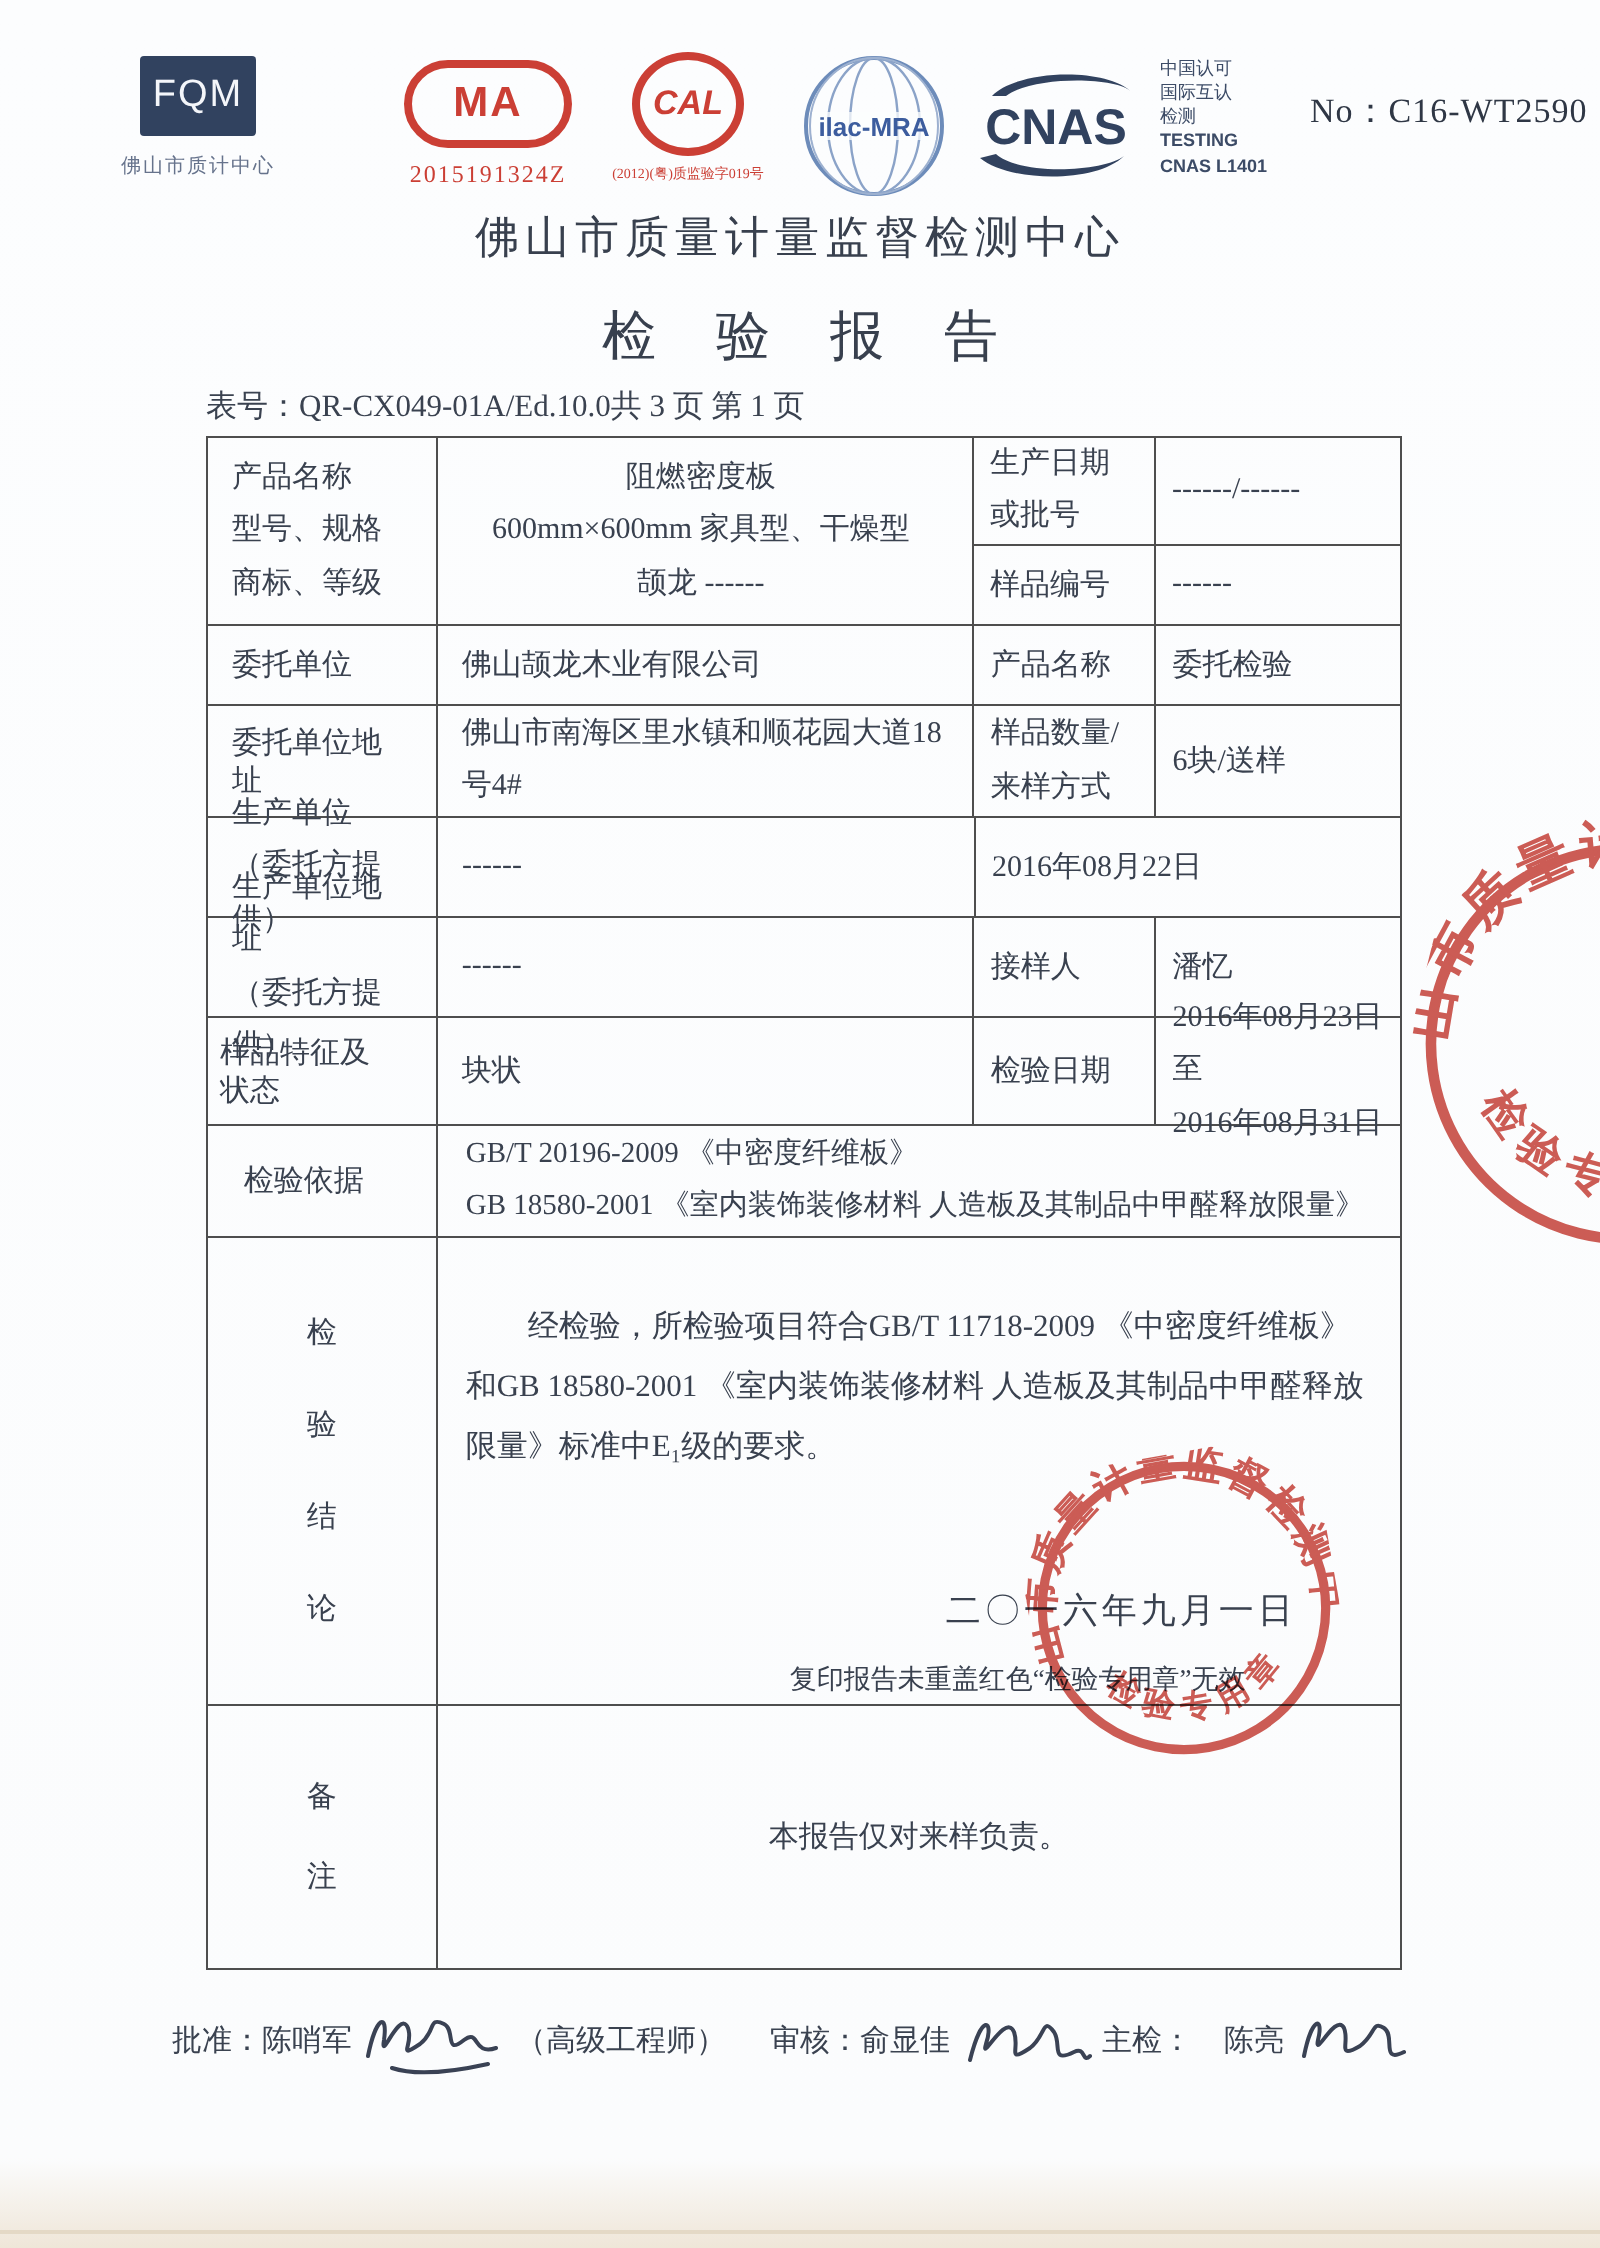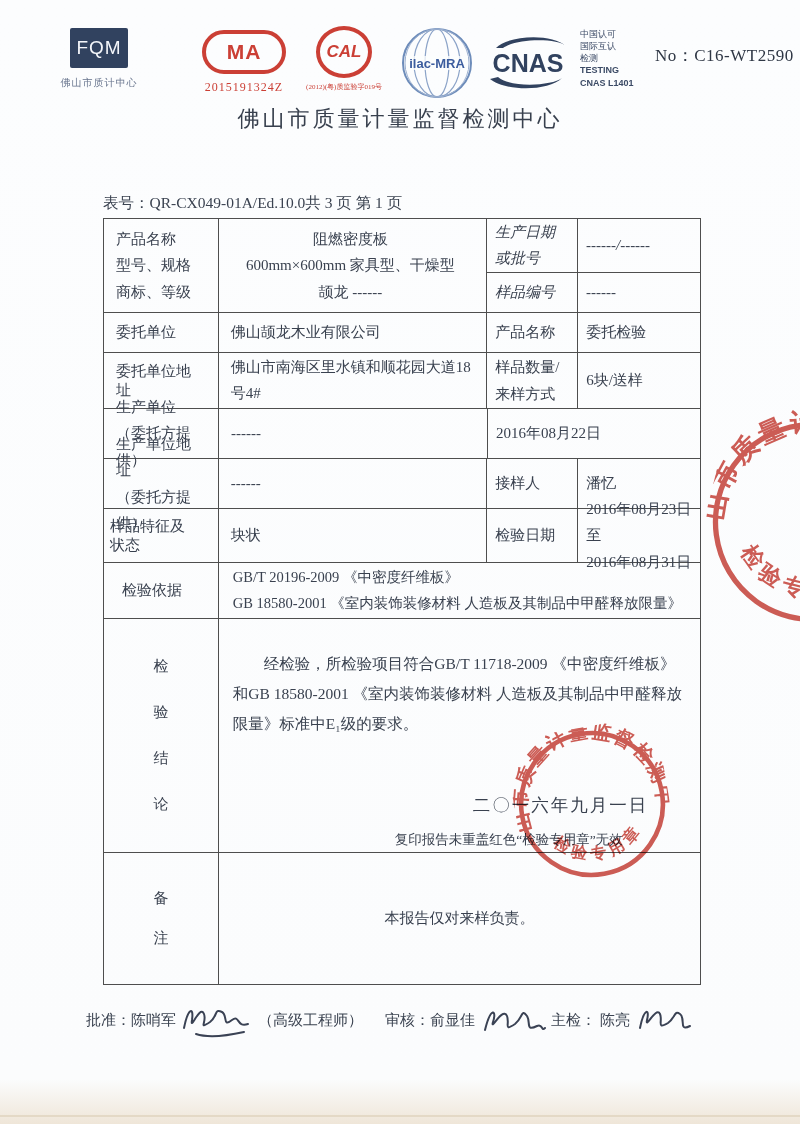--- a/index.html
+++ b/index.html
@@ -52,21 +52,21 @@
   .trow { display:flex; border-bottom:1px solid #4e4e4e; }
   .trow:last-child { border-bottom:none; }
   .c { border-right:1px solid #4e4e4e; display:flex; flex-direction:column; justify-content:center; }
   .c:last-child { border-right:none; }
   .L1 { width:115px; padding:2px 22px 2px 12px; }
   .V1 { width:269px; padding:2px 8px 2px 12px; }
   .L2 { width:91px;  padding:2px 4px 2px 8px; }
   .V2 { width:122px; padding:2px 4px 2px 8px; }
   .ctr { align-items:center; text-align:center; padding-left:4px; }
   .lines div { line-height:1.75; }
-  .sub2 { display:flex; width:213px;font-style:italic; }
+  .sub2 { display:flex; width:213px; }
   .sub2 .srow { display:flex; flex:1; }
   .sub2 .srow:first-child { border-bottom:1px solid #4e4e4e; }
   .sub2 .sl { width:91px; border-right:1px solid #4e4e4e; display:flex; flex-direction:column; justify-content:center; padding-left:8px;}
   .sub2 .sv { width:122px; display:flex; align-items:center; padding-left:8px; }
   .vlabel { display:flex; flex-direction:column; justify-content:space-around; align-items:center; padding:24px 0; }
   .span-cell { width:482px; padding:4px 10px 4px 14px; }
   .concl-cell { width:482px; position:relative; }
   .concl-text { padding:30px 12px 0 14px; text-indent:2em; line-height:1.95; font-size:15.5px; }
   .concl-date { position:absolute; top:174px; left:254px; font-size:17.5px; letter-spacing:2px; }
   .concl-note { position:absolute; top:212px; left:176px; font-size:13.5px; }
@@ -117,20 +117,21 @@
       <div>中国认可</div>
       <div>国际互认</div>
       <div>检测</div>
       <div class="b">TESTING</div>
       <div class="b">CNAS L1401</div>
     </div>
     <div class="report-no">No：C16-WT2590</div>
   </div>
 
   <div class="org-title">佛山市质量计量监督检测中心</div>
+  <div class="doc-title">检验报告</div>
   <div class="meta-row">
     <span>表号：QR-CX049-01A/Ed.10.0</span>
     <span>共 3 页   第 1 页</span>
   </div>
 
   <div class="tbl">
 
     <div class="trow" style="height:94px;">
       <div class="c L1 lines">
         <div>产品名称</div>
@@ -239,21 +240,21 @@
       <span>陈哨军</span>
     <svg class="sig-svg" width="78" height="44" viewBox="0 0 78 44">
       <path d="M6,30 C10,10 16,8 14,22 C12,34 22,6 26,16 C29,24 20,32 32,24 C40,18 36,10 44,14 C50,17 44,30 54,22 C62,16 58,30 70,26 M18,36 C30,40 48,38 66,34" fill="none" stroke="#3a4254" stroke-width="2" stroke-linecap="round"></path>
     </svg>
     <span class="sig-title">（高级工程师）</span>
     <span>审核：</span>
       <span>俞显佳</span>
     <svg class="sig-svg" width="72" height="44" viewBox="0 0 72 44">
       <path d="M8,32 C14,8 20,12 16,24 C13,34 26,8 30,18 C33,26 26,34 38,26 C46,20 44,10 50,18 C54,24 48,34 60,28 C66,25 64,34 68,30" fill="none" stroke="#3a4254" stroke-width="2" stroke-linecap="round"></path>
     </svg>
-    <span class="sig-title" style="margin-right:4px;">主检：</span>
+    <span class="sig-title" style="margin-right:16px;">主检：</span>
       <span>陈亮</span>
     <svg class="sig-svg" width="64" height="44" viewBox="0 0 64 44">
       <path d="M8,30 C12,10 18,10 15,22 C13,32 24,8 28,16 C31,23 24,32 36,25 C44,19 42,12 48,16 C54,20 46,34 58,28" fill="none" stroke="#3a4254" stroke-width="2" stroke-linecap="round"></path>
     </svg>
   </div>
 
   <svg class="stamp stamp-a" width="212" height="212" viewBox="0 0 200 200">
     <circle cx="100" cy="100" r="92" fill="none" stroke="#c9463d" stroke-width="5"></circle>
     <defs>
         <path id="arcA" d="M 16,112 A 85,85 0 1 1 184,112"></path>

